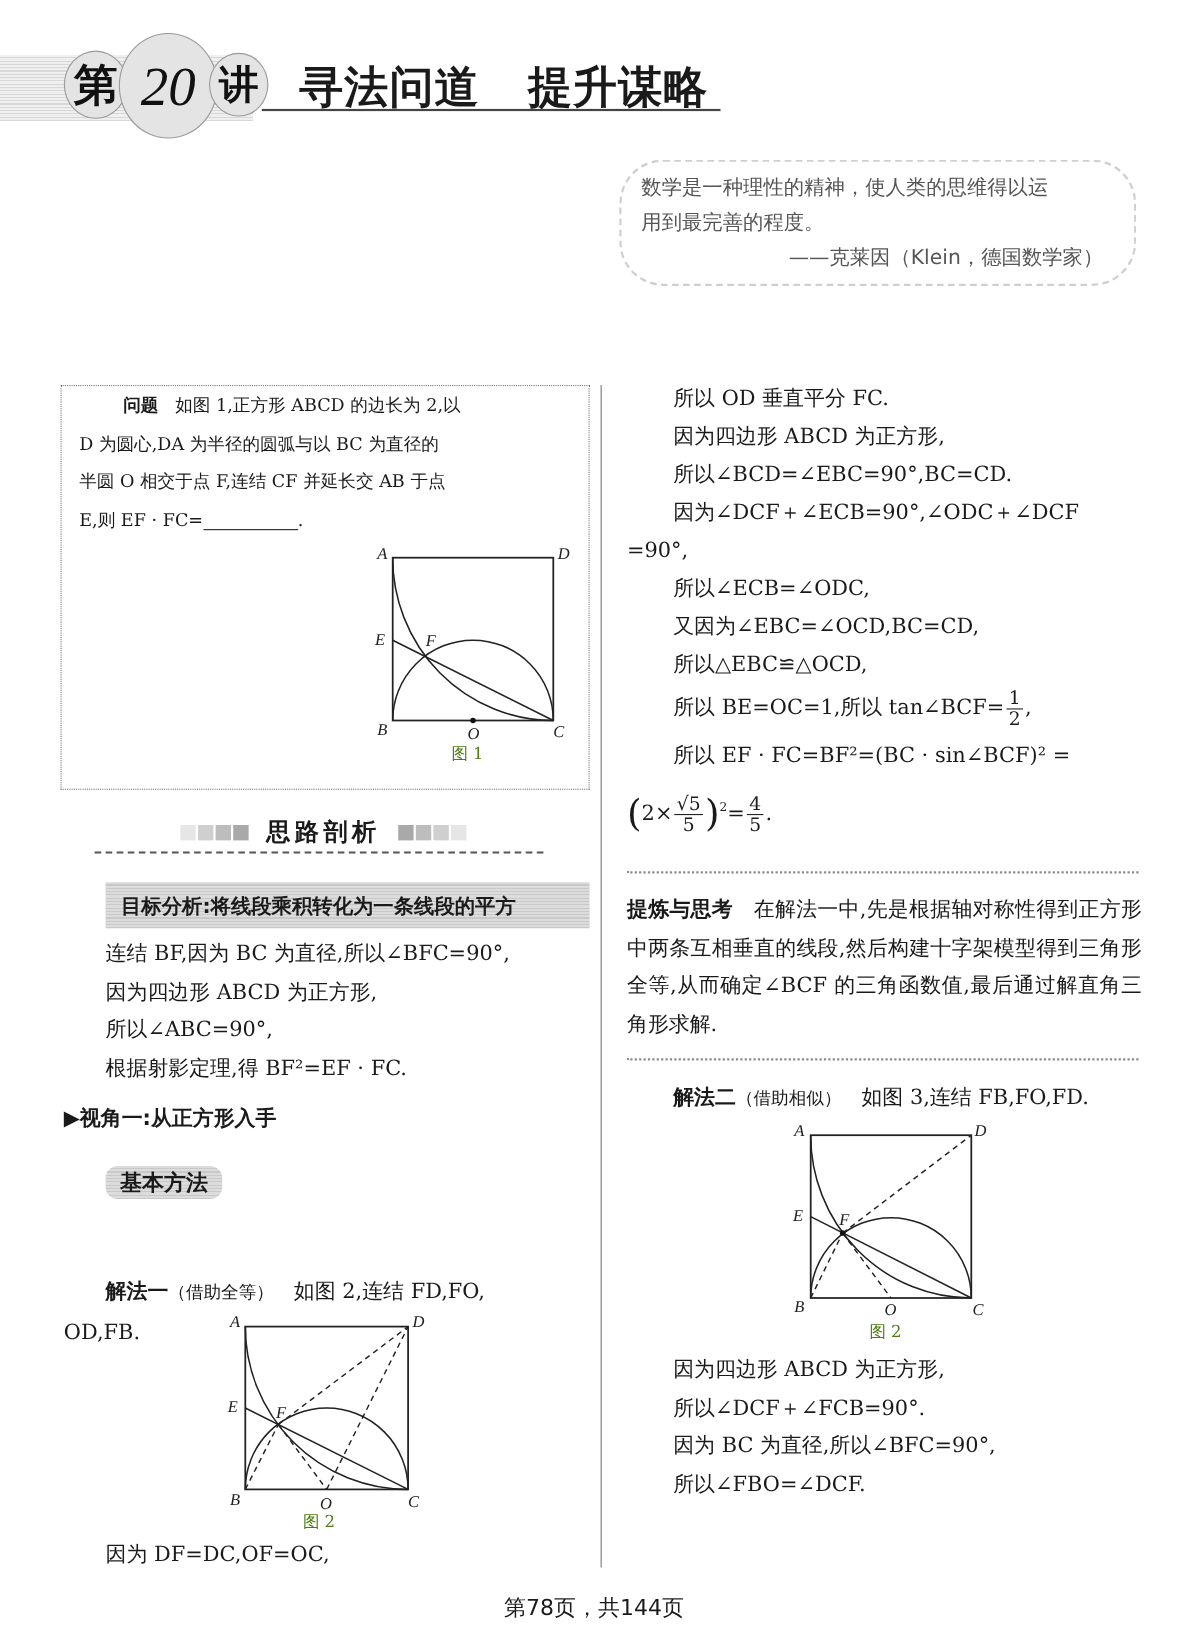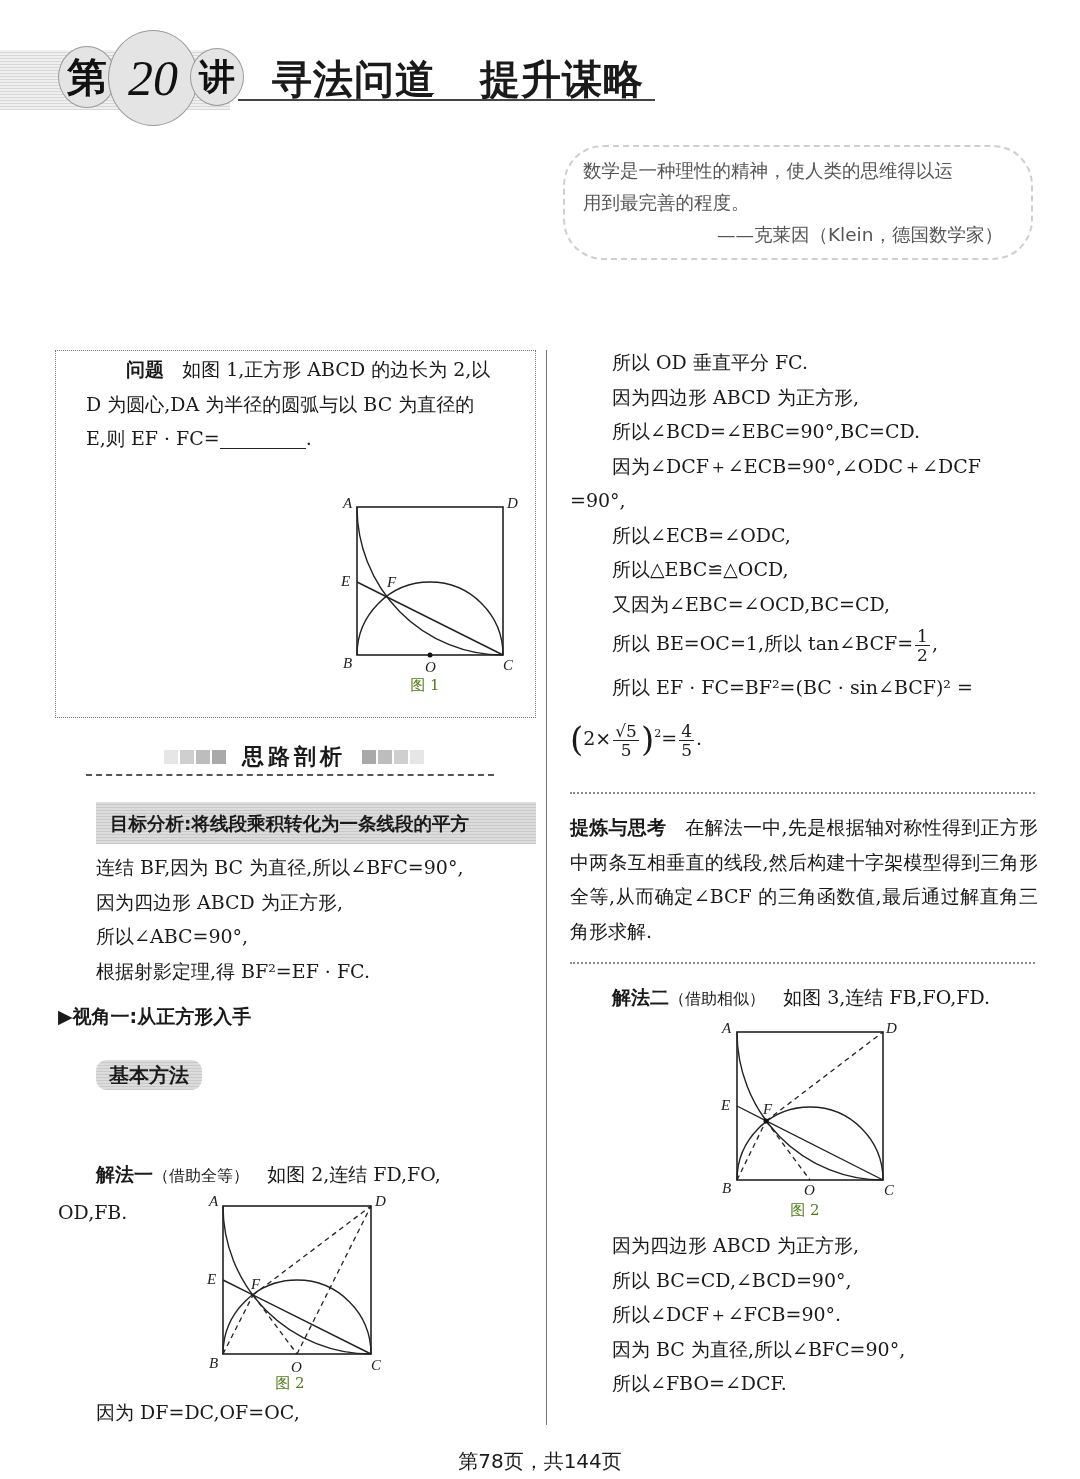--- a/index.html
+++ b/index.html
@@ -17,21 +17,21 @@
   .hdr-title{left:272px;top:52px;font-size:40px;font-weight:bold;letter-spacing:1px;font-family:"DejaVu Sans",sans-serif;}
   .hdr-title .gap{display:inline-block;width:44px;}
   .hdr-line{left:238px;top:99px;width:417px;height:2px;background:#444;}
   
   .quote{left:563px;top:145px;width:470px;height:115px;border:2px dashed #cfcfcf;border-radius:40px;
     box-sizing:border-box;padding:8px 18px 0 18px;color:#555;font-size:18.5px;line-height:32px;
     font-family:"DejaVu Sans",sans-serif;}
   .quote .author{text-align:right;padding-right:10px;}
   
   .prob{left:55px;top:350px;width:481px;height:368px;border:1.5px dotted #777;box-sizing:border-box;}
-  .prob-text{left:86px;top:352px;width:455px;font-size:19px;line-height:34.5px;}
+  .prob-text{left:72px;top:352px;width:455px;font-size:16px;line-height:34.5px;}
   .bold{font-weight:bold;font-family:"DejaVu Sans",sans-serif;}
   .blank{display:inline-block;width:86px;border-bottom:1.2px solid #222;height:22px;vertical-align:-4px;}
   .cap{font-size:15px;color:#4d7c0f;text-align:center;}
   
   .divider{left:546px;top:350px;width:1px;height:1075px;background:#777;}
   
   .sec-head{left:140px;top:742px;width:300px;display:flex;align-items:center;gap:2px;padding-left:24px;}
   .sq{width:14px;height:14px;display:inline-block;}
   .sec-head-text{font-size:22px;font-weight:bold;margin:0 14px;font-family:"DejaVu Serif",serif;letter-spacing:4px;}
   .dash-line{left:86px;top:774px;width:408px;height:0;border-top:2px dashed #555;}
@@ -86,20 +86,21 @@
 <div class="abs quote">
   <div>数学是一种理性的精神，使人类的思维得以运</div>
   <div>用到最完善的程度。</div>
   <div class="author">——克莱因（Klein，德国数学家）</div>
 </div>
 
 <div class="abs prob"></div>
 <div class="abs prob-text">
   <div style="padding-left:40px;"><span class="bold">问题</span>&nbsp;&nbsp;&nbsp;<span>如图 1,正方形 ABCD 的边长为 2,以</span></div>
   <div>D 为圆心,DA 为半径的圆弧与以 BC 为直径的</div>
+  <div>半圆 O 相交于点 F,连结 CF 并延长交 AB 于点</div>
   <div><span>E,则 EF · FC=</span><span class="blank"></span><span>.</span></div>
 </div>
 
 <svg class="abs" style="left:335px;top:490px;" width="190" height="210">
   <rect x="22" y="17" width="146" height="148" fill="none" stroke="#222" stroke-width="1.6"></rect>
   <path d="M22,17 A146,148 0 0 0 168,165" fill="none" stroke="#222" stroke-width="1.4"></path>
   <path d="M22,165 A73,73 0 0 1 168,165" fill="none" stroke="#222" stroke-width="1.4"></path>
   <line x1="22" y1="92" x2="168" y2="165" stroke="#222" stroke-width="1.4"></line>
   <circle cx="95" cy="165" r="2.5" fill="#111"></circle>
   <text x="8" y="18">A</text>
@@ -166,22 +167,22 @@
 
 <div class="abs left-last">因为 DF=DC,OF=OC,</div>
 
 <div class="abs right-lines">
   <span class="ind">所以 OD 垂直平分 FC.</span>
   <span class="ind">因为四边形 ABCD 为正方形,</span>
   <span class="ind">所以∠BCD=∠EBC=90°,BC=CD.</span>
   <span class="ind">因为∠DCF＋∠ECB=90°,∠ODC＋∠DCF</span>
   <span style="display:block;">=90°,</span>
   <span class="ind">所以∠ECB=∠ODC,</span>
+  <span class="ind">又因为∠EBC=∠OCD,BC=CD,</span>
   <span class="ind">所以△EBC≌△OCD,</span>
-  <span class="ind">又因为∠EBC=∠OCD,BC=CD,</span>
   <span class="ind" style="line-height:44px;"><span>所以 BE=OC=1,所以 tan∠BCF=</span><span class="frac"><span class="num">1</span><span class="den">2</span></span><span>,</span></span>
   <span class="ind" style="line-height:44px;">所以 EF · FC=BF²=(BC · sin∠BCF)² =</span>
   <span style="display:block;line-height:50px;"><span class="bigparen">(</span><span>2×</span><span class="frac"><span class="num">√5</span><span class="den">5</span></span><span class="bigparen">)</span><span class="sup">2</span><span>=</span><span class="frac"><span class="num">4</span><span class="den">5</span></span><span>.</span></span>
 </div>
 
 <div class="abs dotted-sep sep1"></div>
 <div class="abs reflect">
   <span class="bold">提炼与思考</span>&nbsp;&nbsp;&nbsp;<span>在解法一中,先是根据轴对称性得到正方形中两条互相垂直的线段,然后构建十字架模型得到三角形全等,从而确定∠BCF 的三角函数值,最后通过解直角三角形求解.</span>
 </div>
 <div class="abs dotted-sep sep2"></div>
@@ -204,19 +205,18 @@
   <text x="11" y="95">E</text>
     <text x="53" y="99">F</text>
   <text x="12" y="178">B</text>
     <text x="94" y="180">O</text>
     <text x="174" y="180">C</text>
 </svg>
 <div class="abs cap" style="left:780px;top:1201px;width:50px;">图 2</div>
 
 <div class="abs right-lines2">
   <div>因为四边形 ABCD 为正方形,</div>
-  <div>所以 BC=CD,∠BCD=90°,</div>
   <div>所以∠DCF＋∠FCB=90°.</div>
   <div>因为 BC 为直径,所以∠BFC=90°,</div>
   <div>所以∠FBO=∠DCF.</div>
 </div>
 
 <div class="abs footer">第78页，共144页</div>
 
 </body></html>

